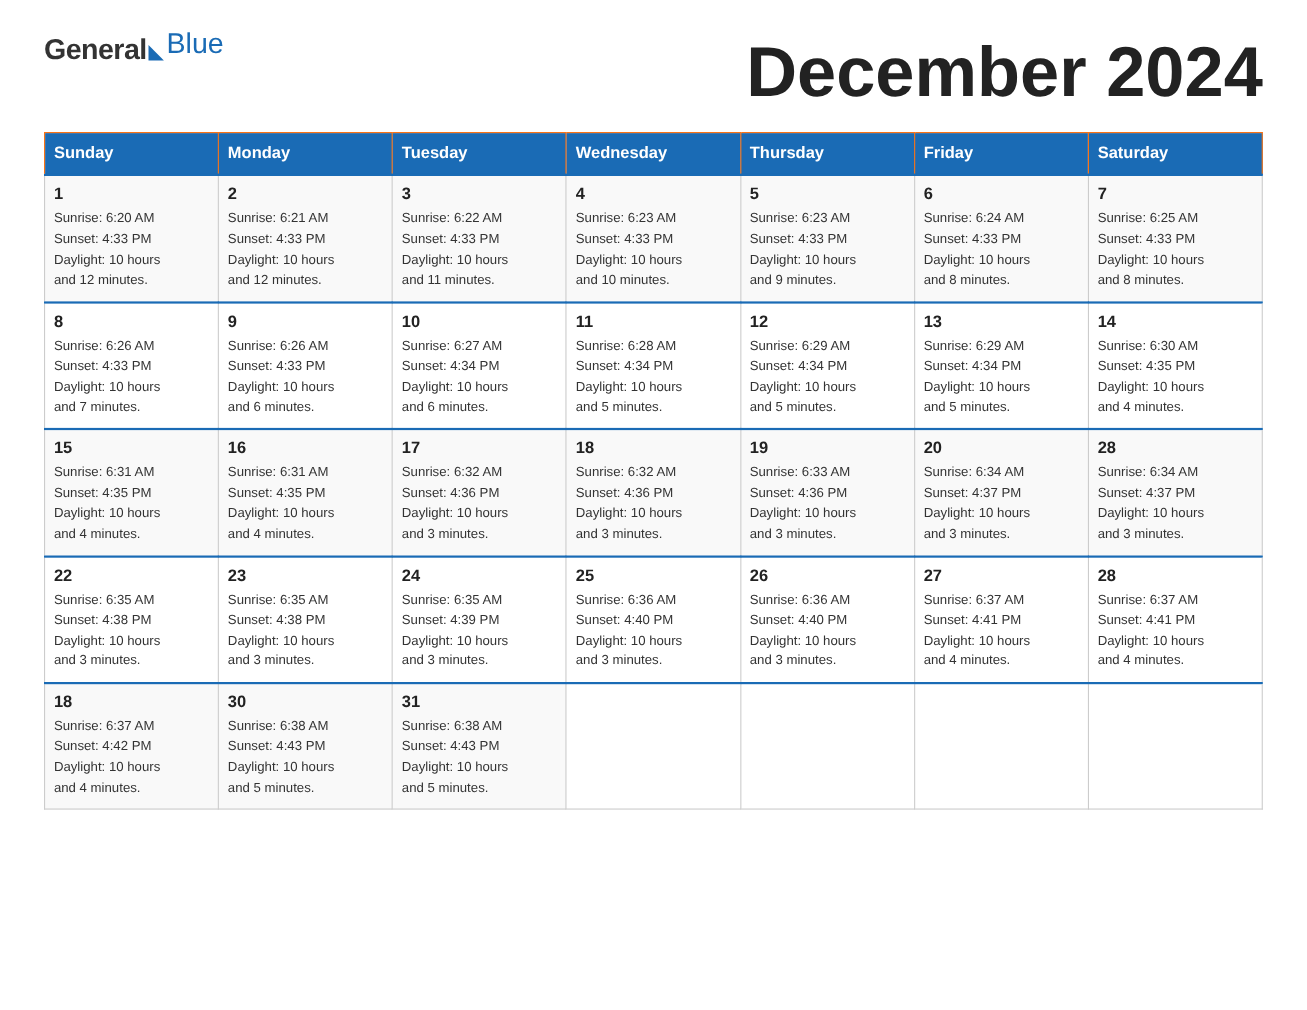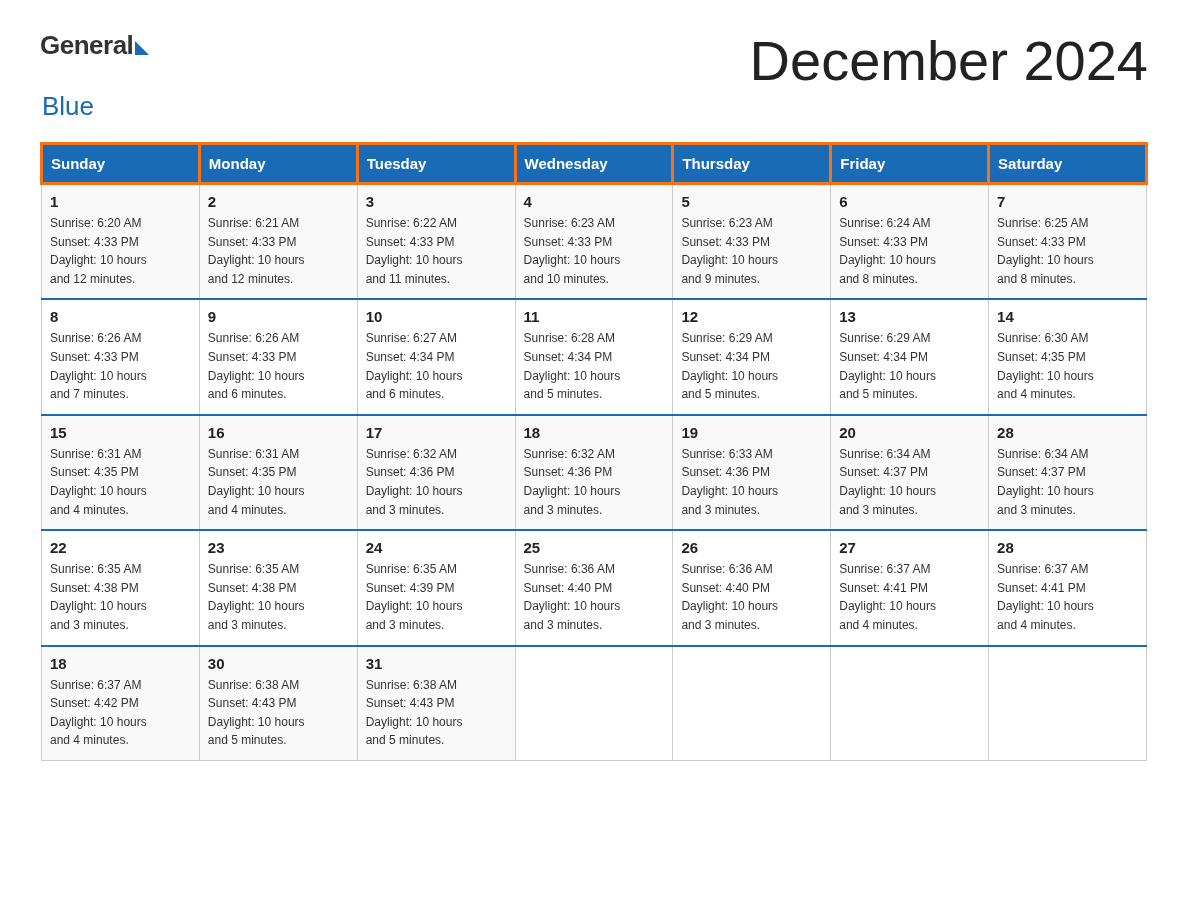--- a/index.html
+++ b/index.html
@@ -11,23 +11,21 @@
       min-height: 918px;
     }
     .header {
       display: flex;
       justify-content: space-between;
       align-items: flex-start;
       margin-bottom: 20px;
     }
     .logo {
       display: flex;
-      flex-direction: column;
       align-items: flex-start;
-      gap: 36px;
     }
     .logo-top {
       display: flex;
       align-items: center;
     }
     .logo-general {
       font-size: 26px;
       font-weight: bold;
       color: #333;
       letter-spacing: -0.5px;
@@ -44,43 +42,43 @@
     .logo-blue {
       font-size: 26px;
       font-weight: normal;
       color: #1a6bb5;
       margin-left: 2px;
     }
     .title-block {
       text-align: right;
     }
     .month-title {
-      font-size: 56px;
-      font-weight: normal;
+      font-size: 64px;
+      font-weight: bold;
       color: #222;
       line-height: 1.1;
     }
     .location {
       font-size: 20px;
       color: #444;
       margin-top: 4px;
     }
     table {
       width: 100%;
       border-collapse: collapse;
       table-layout: fixed;
     }
     thead tr th {
       background-color: #1a6bb5;
       color: #fff;
       font-size: 15px;
       font-weight: bold;
       padding: 10px 8px;
       text-align: left;
-      border: 3px solid #f97316;
+      border: 1px solid #f97316;
     }
     tbody tr td {
       border: 1px solid #ccc;
       vertical-align: top;
       padding: 8px 8px 10px 8px;
       font-size: 12.5px;
       color: #333;
       background: #fff;
       height: 110px;
     }

